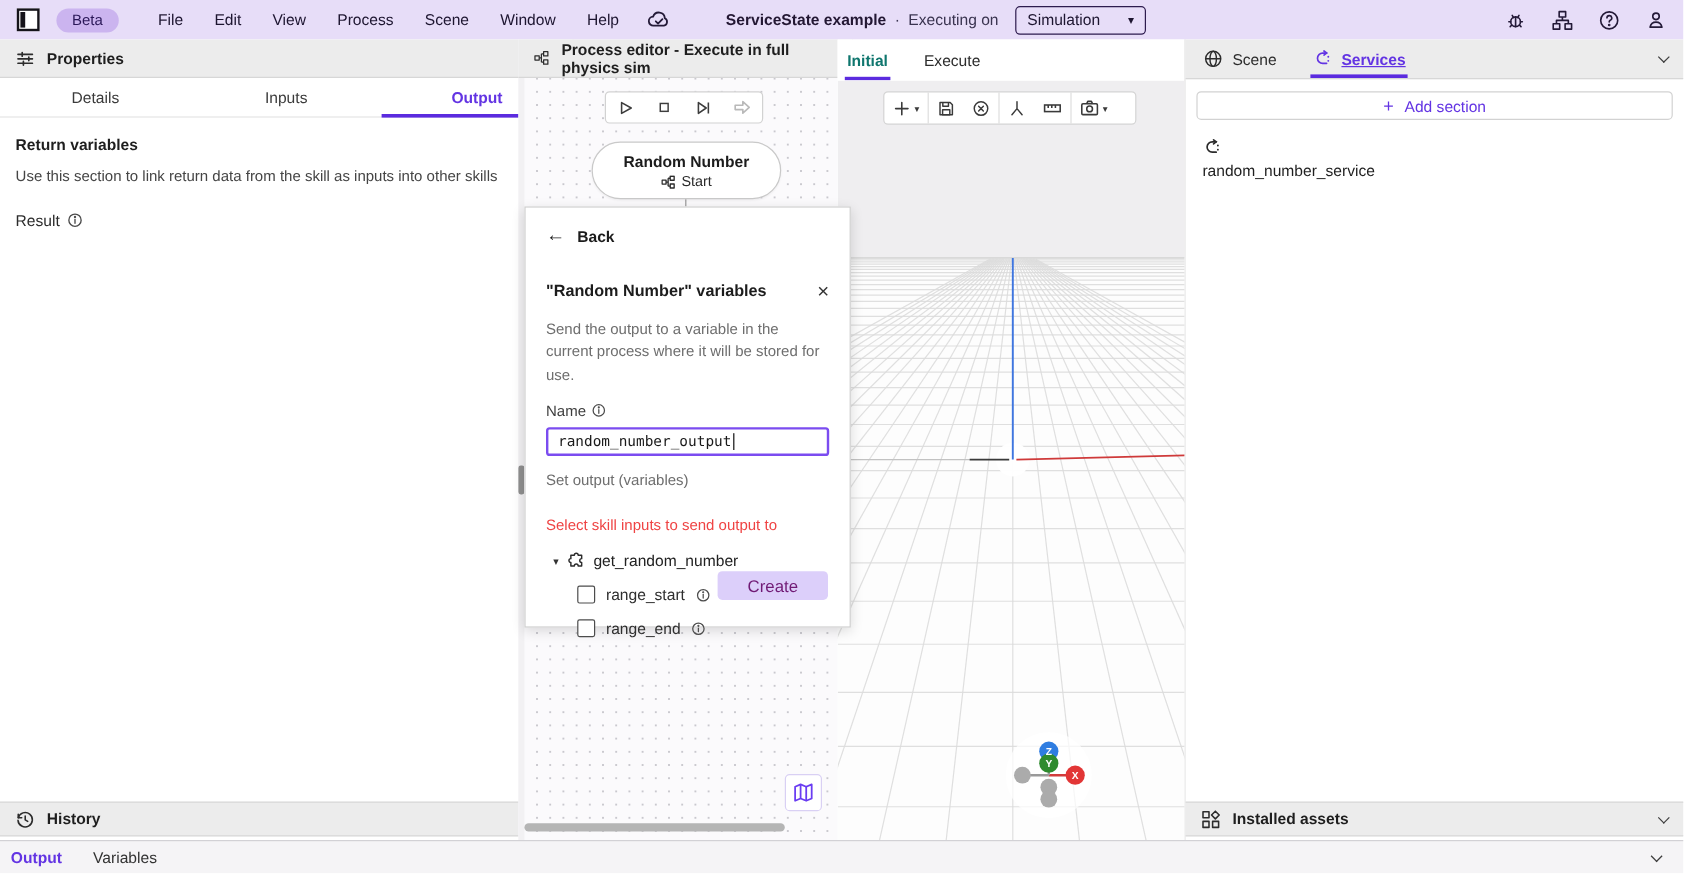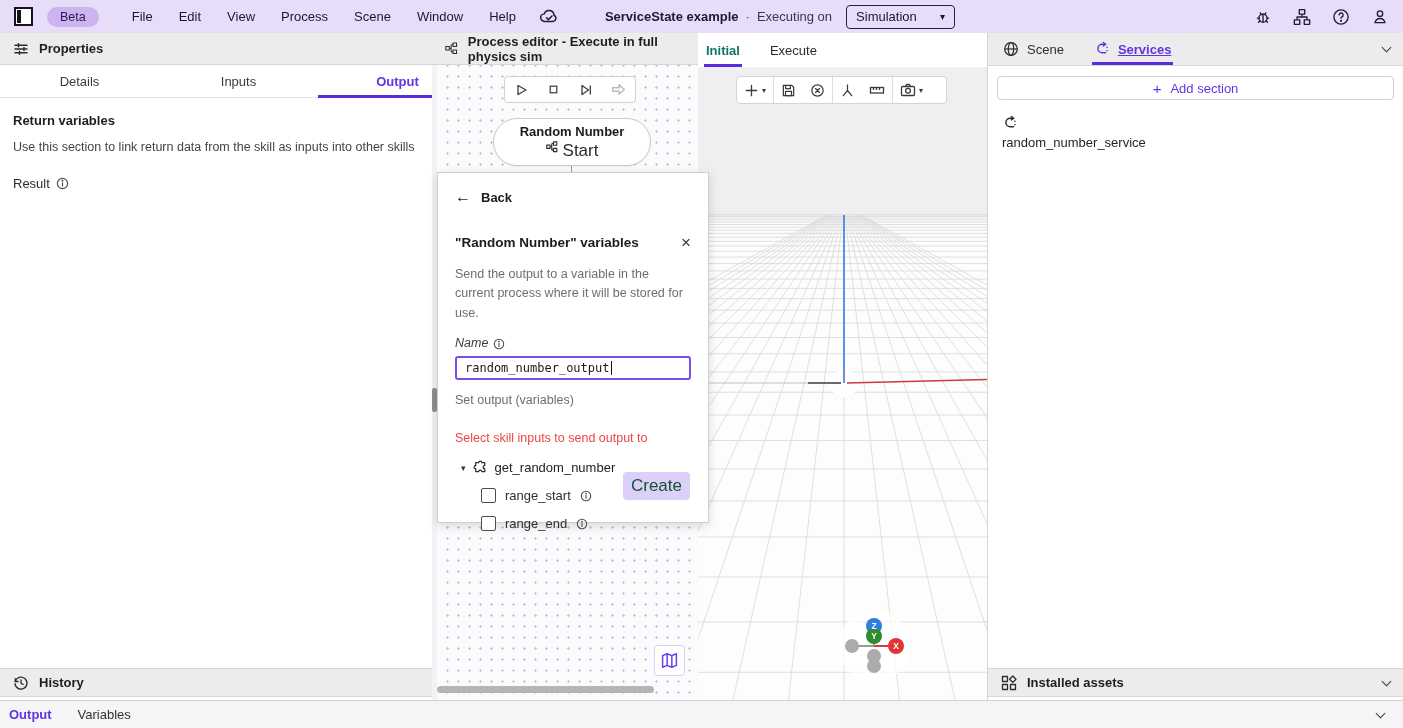--- a/index.html
+++ b/index.html
@@ -46,45 +46,45 @@
   .mid-canvas { position:absolute; left:6px; top:32px; right:0; bottom:0;
     background-color:#fbfafc;
     background-image:radial-gradient(#c9c8ce 1.1px, transparent 1.2px);
     background-size:11px 11px; background-position:4px 6px; overflow:hidden; }
   .v-scroll { position:absolute; left:0; top:32px; width:5px; bottom:0; background:#f2f1f3; }
   .v-scroll .thumb { position:absolute; left:0; width:5px; top:323px; height:24px; background:#8f8f8f; border-radius:2px; }
   .play-toolbar { position:absolute; left:66px; top:11px; width:132px; height:27px; background:#fff; border:1px solid #d2d2d2; border-radius:4px; display:flex; align-items:center; justify-content:space-around; }
   .pt-btn { width:24px; height:22px; display:flex; align-items:center; justify-content:center; cursor:pointer; }
   .node { position:absolute; left:55px; top:53px; width:158px; height:48px; background:#fff; border:1px solid #c9c9c9; border-radius:24px; box-shadow:0 1px 2px rgba(0,0,0,.06); display:flex; flex-direction:column; align-items:center; justify-content:center; gap:2px; }
   .node .nt { font-weight:700; color:#1c1c1c; }
-  .node .ns { font-size:17px; color:#2b2b2b; display:flex; align-items:flex-start; gap:5px; }
+  .node .ns { font-size:12px; color:#2b2b2b; display:flex; align-items:flex-end; gap:5px; }
   .node-connector { position:absolute; left:133px; top:101px; width:1px; height:42px; background:#9a9a9a; }
   .node-actions { position:absolute; left:56px; top:130px; display:flex; gap:5px; }
   .na-btn { width:25px; height:19px; background:#e4daf8; border-radius:4px; color:#42279c; font-size:12px; display:flex; align-items:center; justify-content:center; cursor:pointer; }
   .map-btn { position:absolute; left:222px; top:612px; width:31px; height:31px; background:#fff; border:1px solid #d9d0f4; border-radius:4px; display:flex; align-items:center; justify-content:center; cursor:pointer; }
   .h-scroll { position:absolute; left:5px; top:653px; width:217px; height:7px; background:#b5b5b5; border-radius:4px; }
 
   
   .dialog { position:absolute; left:5px; top:139px; width:272px; height:351px; background:#fff; border:1px solid #cfcfcf; box-shadow:0 3px 10px rgba(0,0,0,.14); padding:15px 17px; z-index:5; }
   .dlg-back { display:flex; align-items:center; gap:10px; font-weight:700; color:#1c1c1c; cursor:pointer; }
   .dlg-back .arr { font-size:16px; font-weight:400; }
   .dlg-title-row { display:flex; align-items:center; margin-top:28px; }
   .dlg-title { font-weight:700; color:#1c1c1c; font-size:13.5px; }
   .dlg-close { margin-left:auto; font-size:17px; color:#333; cursor:pointer; line-height:1; }
   .dlg-desc { margin-top:14px; color:#6e6e6e; font-size:12.5px; line-height:1.55; }
-  .dlg-label { margin-top:13px; display:flex; align-items:flex-end; gap:5px; color:#3d3d3d; font-size:12.5px;font-style:italic; }
+  .dlg-label { margin-top:13px; display:flex; align-items:flex-start; gap:5px; color:#3d3d3d; font-size:12.5px; }
   .dlg-input { margin-top:6px; height:24px; border:2px solid #7b4cf0; border-radius:3px; display:flex; align-items:center; padding:0 8px; font-family:"DejaVu Sans Mono",monospace; font-size:12px; color:#1a1a1a; background:#fff; }
   .caret-bar { display:inline-block; width:1px; height:14px; background:#111; margin-left:1px; }
   .dlg-muted { margin-top:13px; color:#6e6e6e; font-size:12.5px; }
   .dlg-muted2 { margin-top:24px; color:#ef4444; font-size:12.5px; }
   .tree-row { margin-top:15px; display:flex; align-items:center; gap:7px; padding-left:6px; color:#222; cursor:pointer; }
   .tree-caret { font-size:9px; color:#333; }
   .cb-row { margin-top:13px; display:flex; align-items:center; gap:9px; padding-left:26px; color:#2f2f2f; }
   .cbx { width:15px; height:15px; border:1.5px solid #4c4c4c; border-radius:2px; background:#fff; cursor:pointer; }
-  .create-btn { position:absolute; right:18px; bottom:22px; background:#dccffa; color:#14532d; font-weight:400; padding:4px 8px; border-radius:4px; font-size:17px; cursor:pointer; }
+  .create-btn { position:absolute; right:18px; bottom:22px; background:#dccffa; color:#701a75; font-weight:400; padding:4px 25px; border-radius:4px; font-size:14px; cursor:pointer; }
 
   
   .viewport { position:absolute; left:698px; top:33px; width:290px; height:667px; background:#fff; border-right:1px solid #d5d5d5; }
   .vtabs { height:34px; background:#fff; display:flex; align-items:center; padding-left:8px; gap:30px; }
   .vtab { position:relative; color:#2c2c2c; cursor:pointer; height:100%; display:flex; align-items:center; }
   .vtab.active { color:#0f766e; font-weight:700; }
   .vtab.active::after { content:""; position:absolute; left:-2px; right:-2px; bottom:0; height:3px; background:#5b2bdf; }
   .vcanvas { position:absolute; left:0; top:34px; right:0; bottom:0; overflow:hidden; background:#fdfdfd; }
   .view-toolbar { position:absolute; left:38px; top:9px; width:211px; height:28px; background:#fff; border:1px solid #d4d4d4; border-radius:4px; display:flex; align-items:center; z-index:3; }
   .vt-btn { height:100%; display:flex; align-items:center; justify-content:center; padding:0 7px; gap:3px; cursor:pointer; color:#3a3a3a; }

